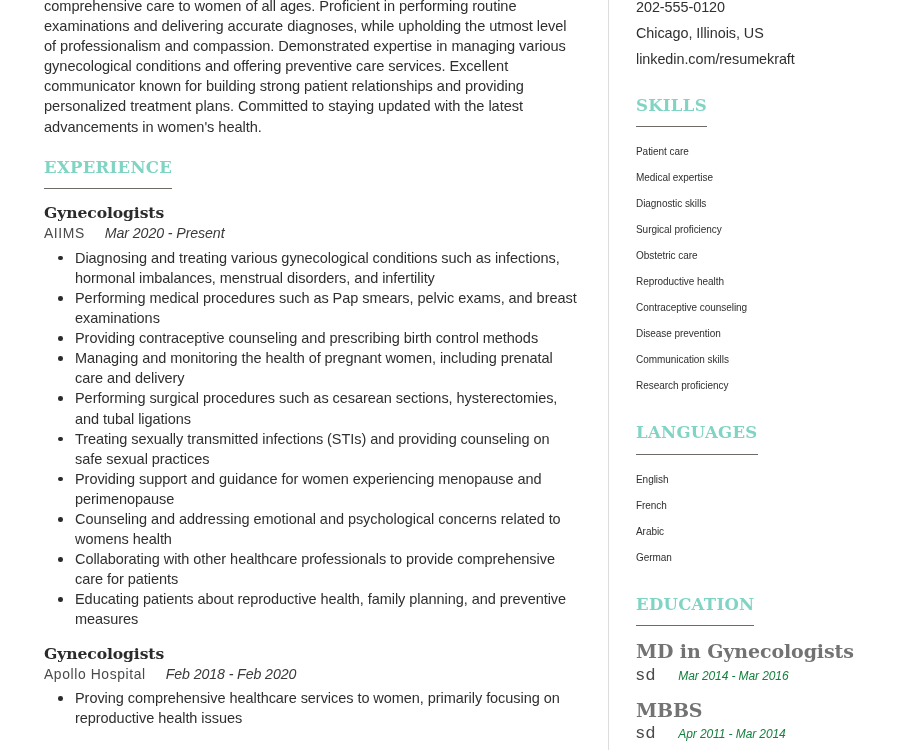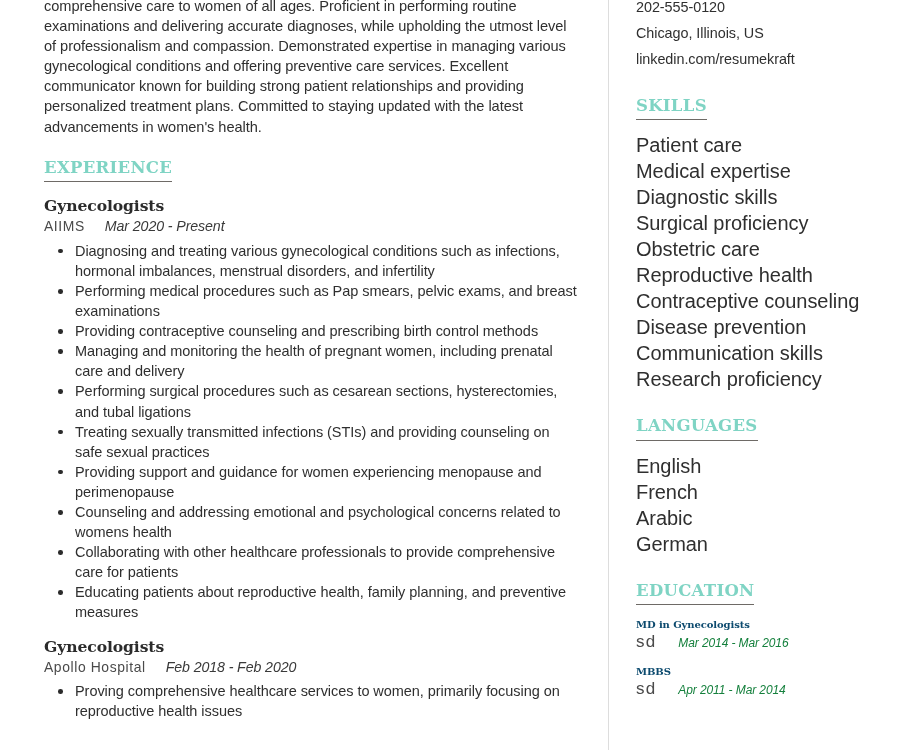--- a/index.html
+++ b/index.html
@@ -48,21 +48,21 @@
   .section {
     margin-top: 22px;
   }
   .section-heading {
     font-family: "DejaVu Serif", serif;
     font-weight: bold;
     font-size: 16.5px;
     letter-spacing: 0.3px;
     color: #7fd4c4;
     display: inline-block;
-    padding-bottom: 5px;
+    padding-bottom: 12px;
     border-bottom: 1.6px solid #6e6a66;
     line-height: 1.05;
   }
 
   .job {
     margin-top: 14px;
   }
   .job-title {
     font-family: "DejaVu Serif", serif;
     font-weight: bold;
@@ -129,33 +129,33 @@
     letter-spacing: -0.05px;
     white-space: nowrap;
   }
   .side-section {
     margin-top: 25px;
   }
   .side-list {
     margin-top: 12px;
   }
   .side-item {
-    font-size: 20px;
+    font-size: 10px;
     line-height: 26px;
     color: #2f2f2f;
     letter-spacing: -0.05px;
   }
   .edu-entry {
     margin-top: 13px;
   }
   .edu-degree {
     font-family: "DejaVu Serif", serif;
     font-weight: bold;
-    font-size: 10px;
-    color: #0c4a6e;
+    font-size: 19px;
+    color: #737373;
     line-height: 1.3;
     letter-spacing: -0.1px;
   }
   .edu-meta {
     margin-top: 1px;
     font-size: 14px;
     white-space: nowrap;
   }
   .edu-school {
     color: #4a4a4a;

